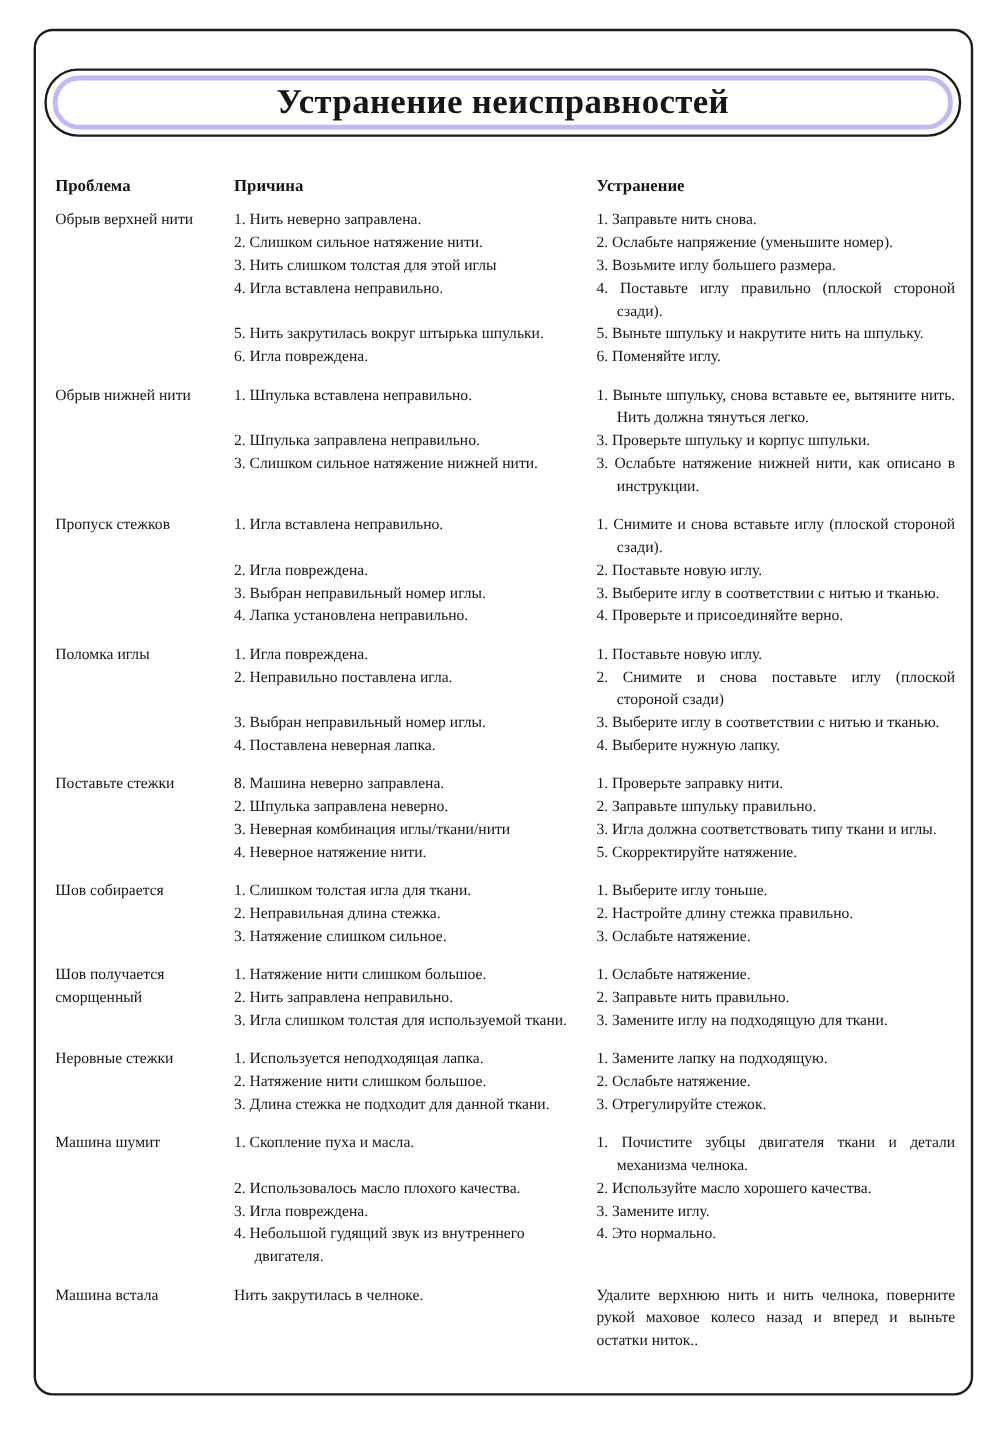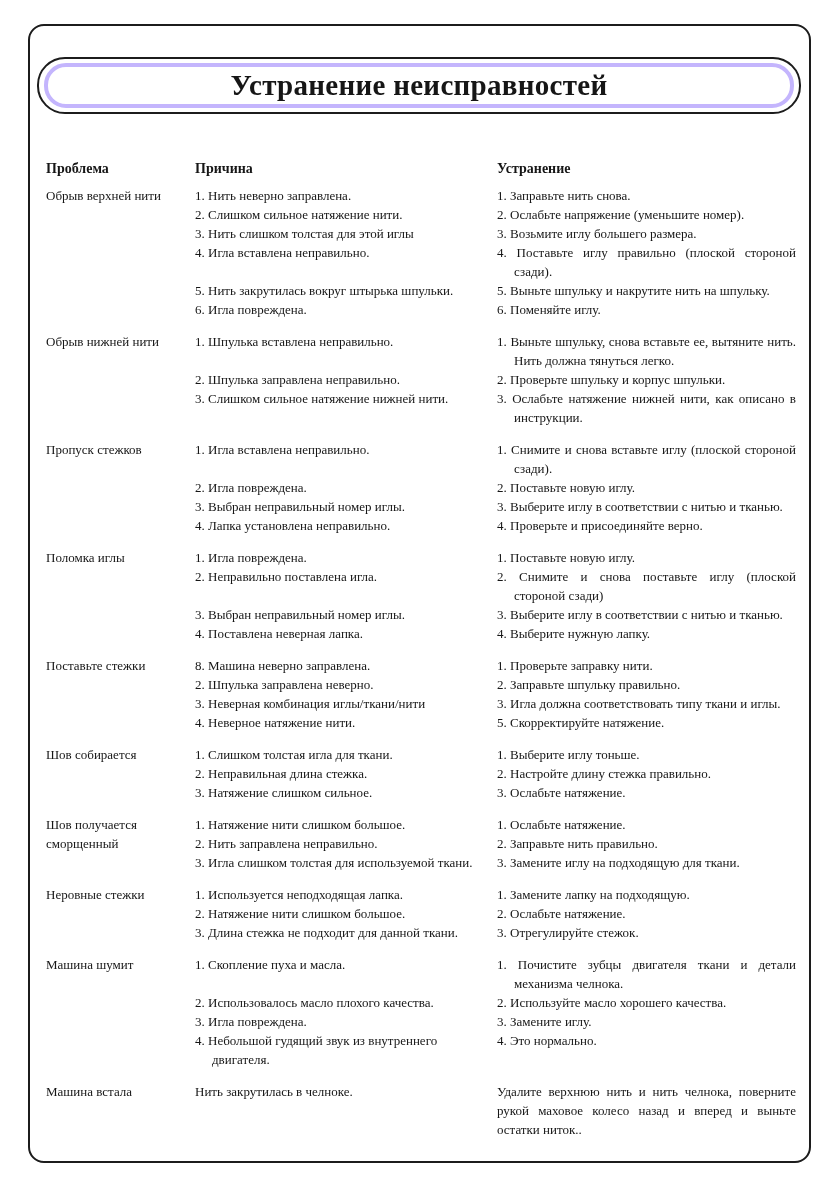--- a/index.html
+++ b/index.html
@@ -35,21 +35,21 @@
     display: flex; align-items: center; justify-content: center;
   }
   .title-inner h1 {
     margin: 0;
     font-size: 29px;
     font-weight: bold;
     letter-spacing: 0.3px;
   }
   .content {
     position: absolute;
-    left: 46px; top: 159px;
+    left: 46px; top: 146px;
     width: 750px;
     font-size: 13px;
     line-height: 19px;
   }
   .header-row {
     display: grid;
     grid-template-columns: 149px 302px 1fr;
     font-weight: bold;
     font-size: 14px;
     margin-bottom: 8px;
@@ -119,21 +119,21 @@
         </div>
         <div class="group">
           <div class="prob">Обрыв нижней нити</div>
           <div>
             <div class="pair">
               <div class="cell cause numbered">1. Шпулька вставлена неправильно.</div>
               <div class="cell sol numbered">1. Выньте шпульку, снова вставьте ее, вытяните нить. Нить должна тянуться легко.</div>
             </div>
             <div class="pair">
               <div class="cell cause numbered">2. Шпулька заправлена неправильно.</div>
-              <div class="cell sol numbered">2. Проверьте шпульку и корпус шпульки.</div>
+              <div class="cell sol numbered">3. Проверьте шпульку и корпус шпульки.</div>
             </div>
             <div class="pair">
               <div class="cell cause numbered">3. Слишком сильное натяжение нижней нити.</div>
               <div class="cell sol numbered">3. Ослабьте натяжение нижней нити, как описано в инструкции.</div>
             </div>
           </div>
         </div>
         <div class="group">
           <div class="prob">Пропуск стежков</div>
           <div>

